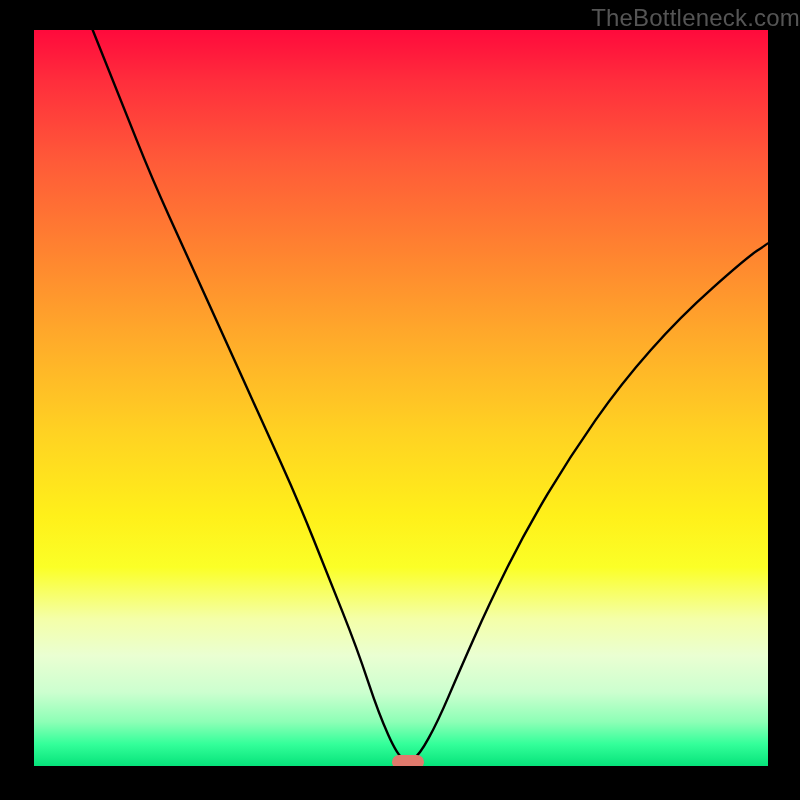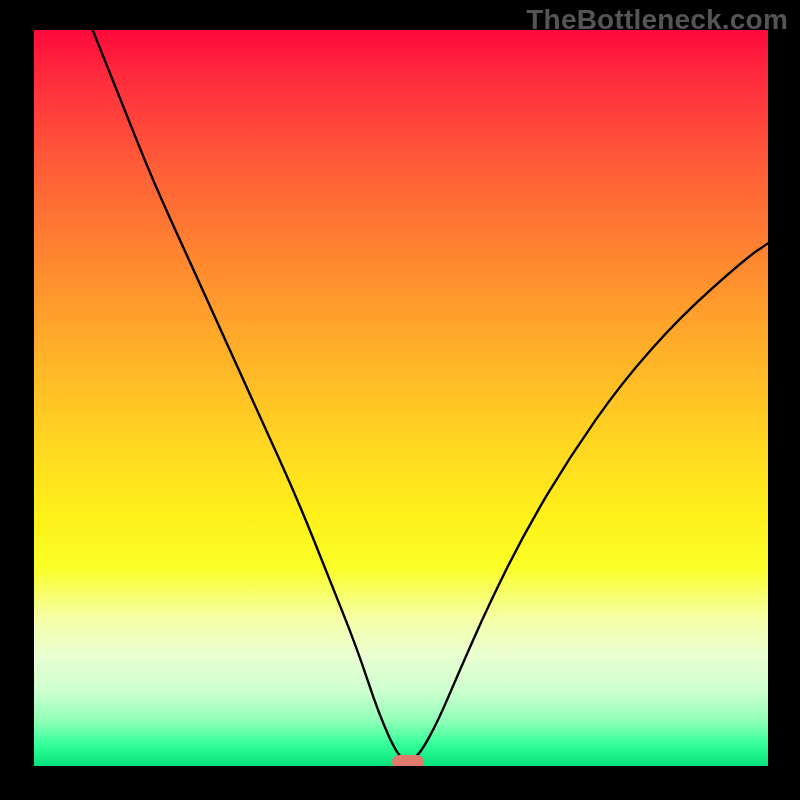--- a/index.html
+++ b/index.html
@@ -13,24 +13,24 @@
   }
   .stage {
     position: relative;
     width: 800px;
     height: 800px;
     background: #000;
   }
   .watermark {
     position: absolute;
     top: 4px;
-    right: 12px;
+    right: 0;
     color: #555;
-    font-size: 28px;
-    font-weight: 700;
+    font-size: 24px;
+    font-weight: 400;
     letter-spacing: 0.2px;
     user-select: none;
   }
   .plot-area {
     position: absolute;
     left: 34px;
     top: 30px;
     width: 734px;
     height: 736px;
     overflow: hidden;

